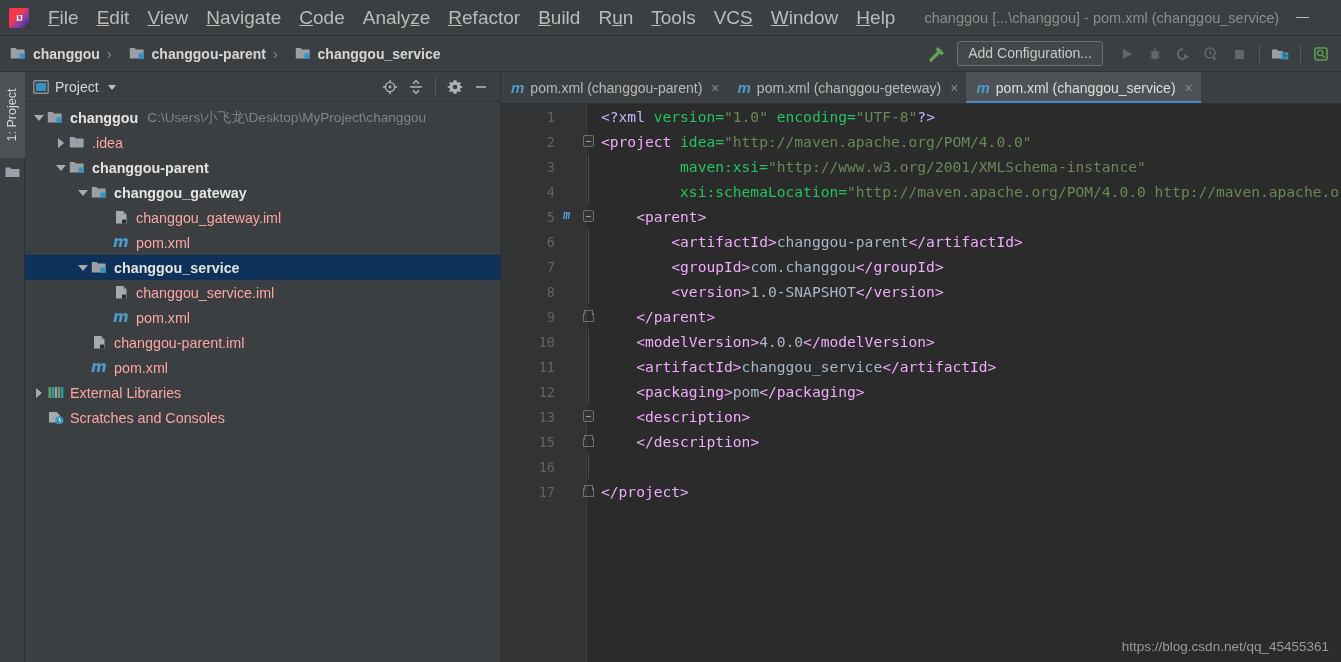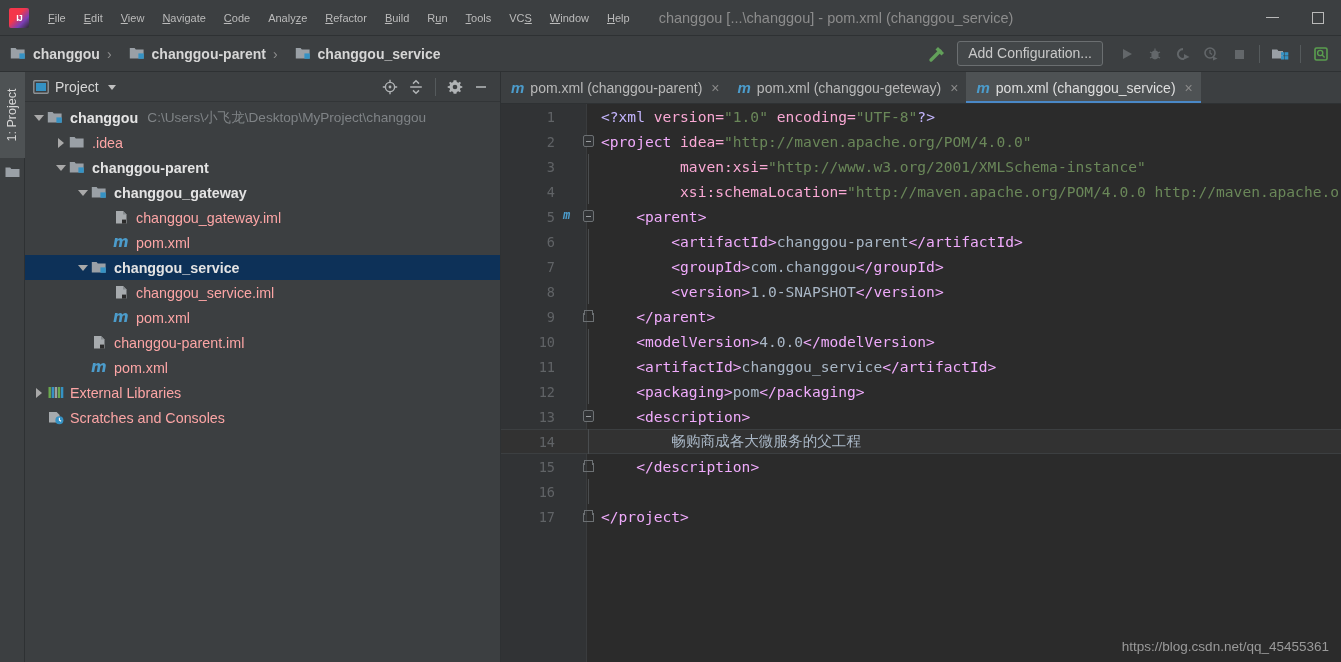--- a/index.html
+++ b/index.html
@@ -26,21 +26,21 @@
     border-radius: 2px;
   }
   .ij-logo:after {
     content: "IJ"; position: absolute; left: 0; top: 0; right: 0; bottom: 0;
     color: #fff; font-size: 9px; font-weight: bold;
     display: flex; align-items: center; justify-content: center;
     letter-spacing: -1px;
   }
   .menu { display: flex; align-items: center; height: 36px; }
   .menu-item {
-    color: #bbbbbb; font-size: 11px; padding: 0 9px; line-height: 36px;
+    color: #bbbbbb; font-size: 19px; padding: 0 9px; line-height: 36px;
     white-space: nowrap; cursor: default;
   }
   .menu-item u { text-decoration: underline; }
   .win-title {
     color: #8c8c8c; font-size: 14.5px; margin-left: 20px; white-space: nowrap;
   }
   .win-btns {
     margin-left: auto; display: flex; align-items: center; height: 36px;
   }
   .win-btn {
@@ -155,21 +155,21 @@
   .lnum {
     width: 60px; text-align: right; color: #606366; flex: none;
     font-family: "DejaVu Sans Mono", monospace; font-size: 13.6px;
     padding-right: 6px;
   }
   .gicons { width: 26px; flex: none; position: relative; height: 25px; }
   .ctext {
     padding-left: 14px; white-space: pre; color: #a9b7c6; flex: none;
   }
   .tg { color: #f0abfc; }       
-  .an { color: #f9a8d4; }       
+  .an { color: #22c55e; }       
   .st { color: #6a8759; }       
   .tx { color: #a9b7c6; }       
   .pi2 { color: #c4b5fd; }
   .cjk { color: #a9b7c6; font-family: "DejaVu Sans", sans-serif; }
 
   .fold-marker {
     position: absolute; left: 4px; top: 6px; width: 11px; height: 12px;
     border: 1px solid #6c7073; border-radius: 2px; background: #313335;
   }
   .fold-marker:before {
@@ -633,27 +633,20 @@
             </span>
             <span class="ctext">    <span class="tg">&lt;packaging&gt;</span><span class="tx">pom</span><span class="tg">&lt;/packaging&gt;</span></span>
           </div>
           <div class="cline">
             <span class="lnum">13</span>
             <span class="gicons">
               <span class="fold-marker" style="left:22px"></span>
             </span>
             <span class="ctext">    <span class="tg">&lt;description&gt;</span></span>
           </div>
-          <div class="cline current">
-            <span class="lnum">14</span>
-            <span class="gicons">
-              <span class="fold-line" style="left:27px"></span>
-            </span>
-            <span class="ctext">        <span class="cjk">畅购商成各大微服务的父工程</span></span>
-          </div>
           <div class="cline">
             <span class="lnum">15</span>
             <span class="gicons">
               <span class="fold-end" style="left:22px"></span>
             </span>
             <span class="ctext">    <span class="tg">&lt;/description&gt;</span></span>
           </div>
           <div class="cline">
             <span class="lnum">16</span>
             <span class="gicons">

